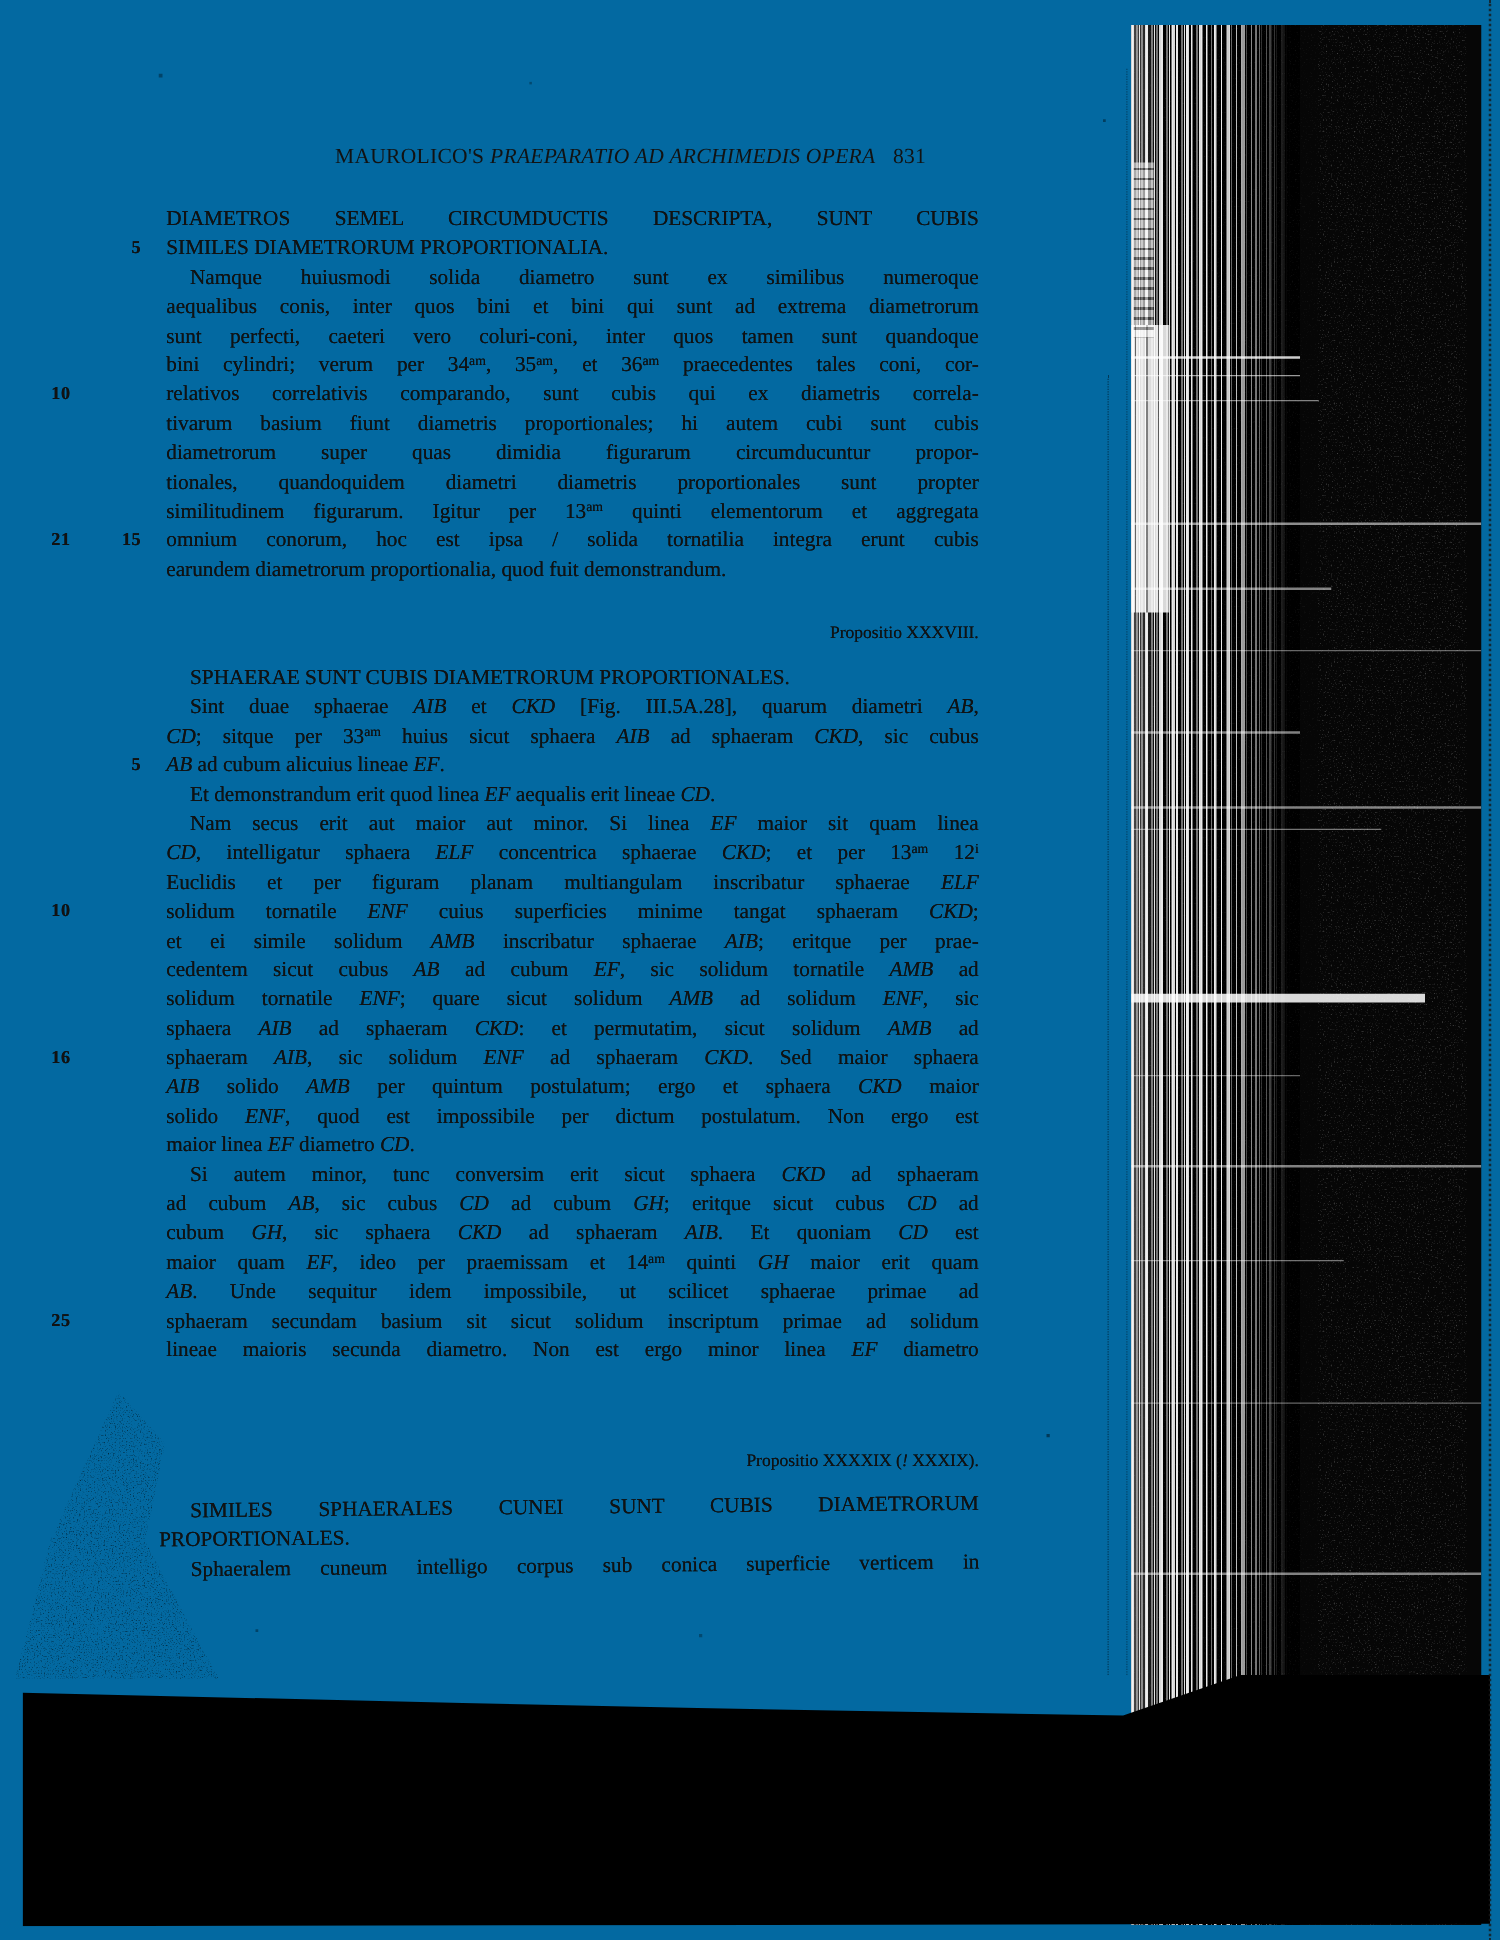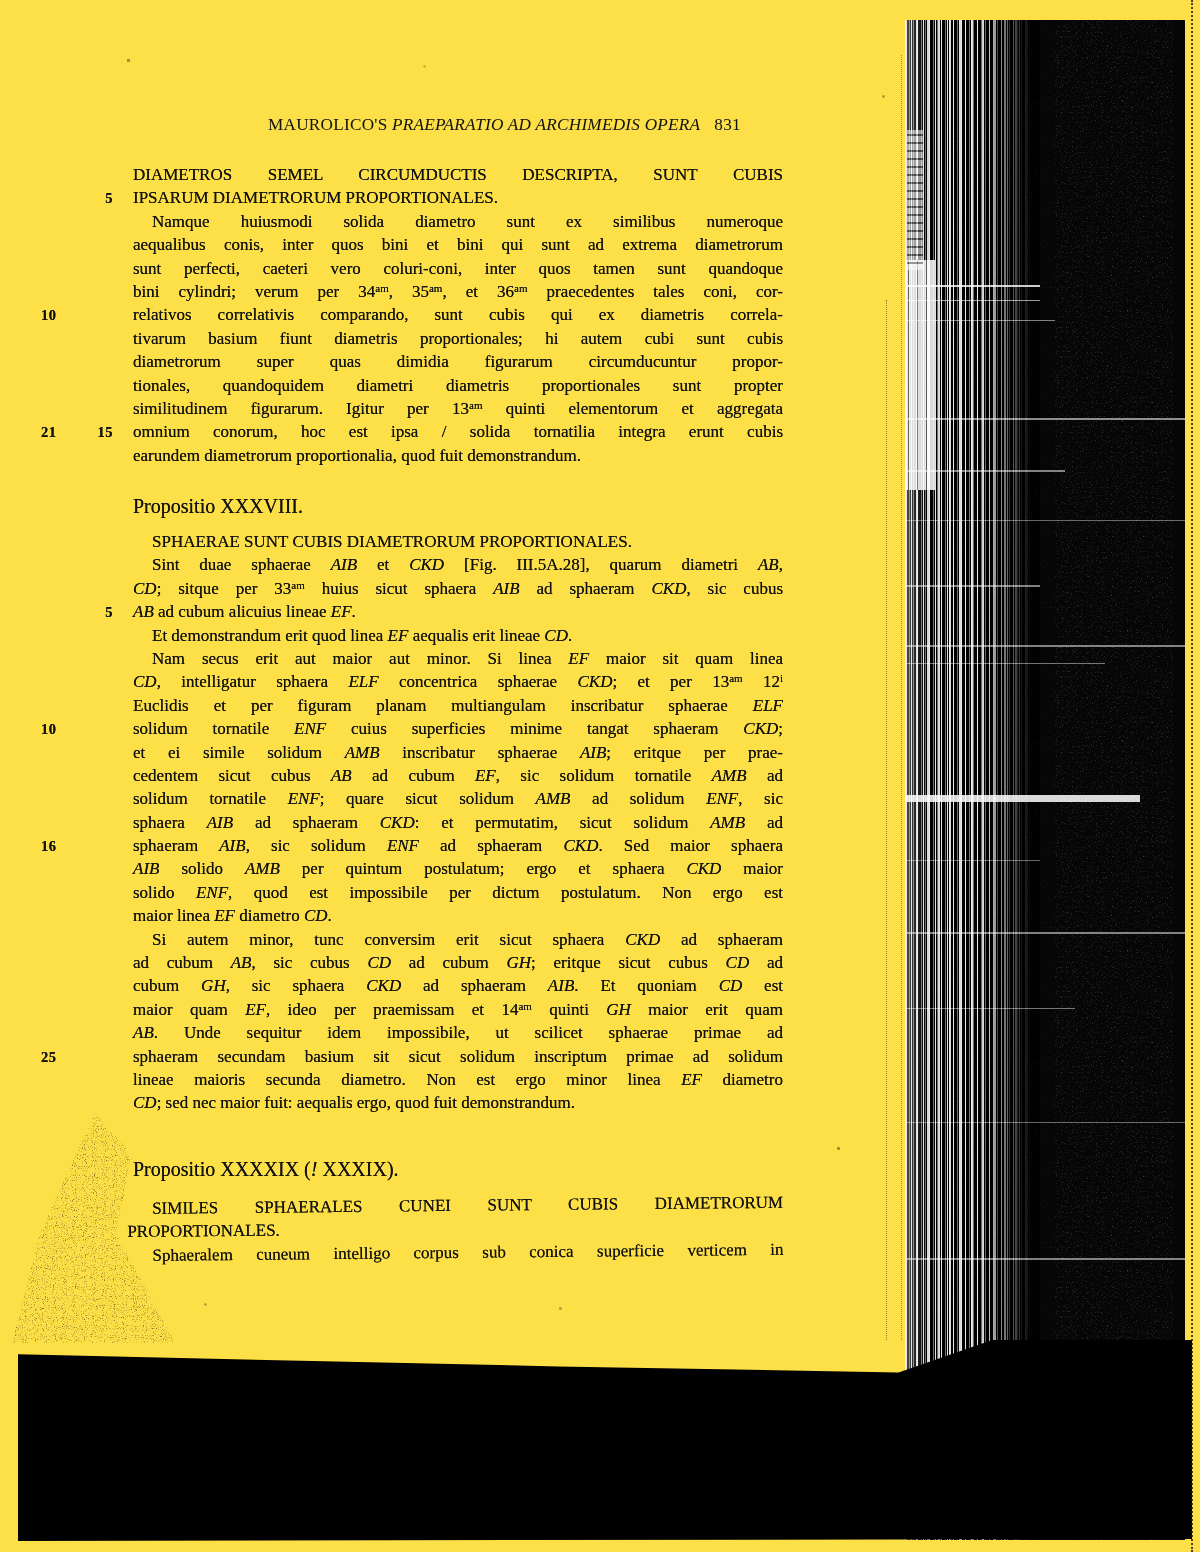--- a/index.html
+++ b/index.html
@@ -1,39 +1,39 @@
 <!DOCTYPE html>
 <html><head>
 <meta charset="utf-8">
 <style>
   html,body{margin:0;padding:0;}
   body{
     width:1200px;height:1552px;position:relative;background:#ffffff;
     font-family:"Liberation Serif","DejaVu Serif",serif;color:#121212;
     overflow:hidden;
   }
-  .page{position:absolute;inset:0;overflow:hidden;background:#fde047;}
+  .page{position:absolute;inset:0;overflow:hidden;background:#0369a1;}
 
   
   .header{position:absolute;top:115px;left:268px;font-size:17.2px;letter-spacing:.25px;white-space:pre;}
   .header .it{font-style:italic;}
   .header .pg{margin-left:14px;}
 
   
   .text-column{position:absolute;left:133px;top:0;width:650px;}
   .block{position:absolute;left:0;width:650px;}
   .line{position:relative;height:23.4px;line-height:23.4px;font-size:17px;text-align:left;
         text-shadow:0 0 .35px rgba(0,0,0,.8);}
   .line.just{text-align:justify;text-align-last:justify;}
   .line.ind{text-indent:19px;}
   .linenum{position:absolute;left:-92px;top:1px;width:72px;text-align:right;
            font-size:14.5px;font-weight:bold;line-height:23.4px;white-space:pre;letter-spacing:.5px;}
   .line i{}
   .line sup,.prop-title sup{font-size:11px;line-height:0;vertical-align:5px;letter-spacing:0;}
-  .prop-title{position:absolute;left:133px;width:650px;text-align:left;font-size:20px;line-height:23px;
+  .prop-title{position:absolute;left:133px;width:650px;text-align:right;font-size:14px;line-height:23px;
               text-shadow:0 0 .35px rgba(0,0,0,.8);}
 
   
   .right-band{position:absolute;left:905px;top:20px;width:280px;height:1520px;background:#060606;overflow:hidden;}
   .striations{position:absolute;left:0;top:0;width:135px;height:100%;
     background:
       repeating-linear-gradient(90deg, rgba(238,238,238,.95) 0 1px, rgba(0,0,0,0) 1px 6px),
       repeating-linear-gradient(90deg, rgba(255,255,255,.85) 0 2px, rgba(0,0,0,0) 2px 11px),
       repeating-linear-gradient(90deg, rgba(205,205,205,.55) 0 1px, rgba(0,0,0,0) 1px 4px),
       #000;
@@ -68,21 +68,21 @@
 </head>
 <body>
 
 <div class="page">
 
   <div class="header"><span>MAUROLICO'S </span><span class="it">PRAEPARATIO AD ARCHIMEDIS OPERA</span><span class="pg">831</span></div>
 
   <div class="text-column">
       <div class="block" style="top: 163px;">
         <div class="line just"><span>DIAMETROS SEMEL CIRCUMDUCTIS DESCRIPTA, SUNT CUBIS</span></div>
-        <div class="line"><span class="linenum">5</span><span>IPSARUM DIAMETRORUM PROPORTIONALES.</span></div>
+        <div class="line"><span class="linenum">5</span><span>SIMILES DIAMETRORUM PROPORTIONALIA.</span></div>
         <div class="line just ind"><span>Namque huiusmodi solida diametro sunt ex similibus numeroque</span></div>
         <div class="line just"><span>aequalibus conis, inter quos bini et bini qui sunt ad extrema diametrorum</span></div>
         <div class="line just"><span>sunt perfecti, caeteri vero coluri-coni, inter quos tamen sunt quandoque</span></div>
         <div class="line just"><span>bini cylindri; verum per 34<sup>am</sup>, 35<sup>am</sup>, et 36<sup>am</sup> praecedentes tales coni, cor-</span></div>
         <div class="line just"><span class="linenum">10</span><span>relativos correlativis comparando, sunt cubis qui ex diametris correla-</span></div>
         <div class="line just"><span>tivarum basium fiunt diametris proportionales; hi autem cubi sunt cubis</span></div>
         <div class="line just"><span>diametrorum super quas dimidia figurarum circumducuntur propor-</span></div>
         <div class="line just"><span>tionales, quandoquidem diametri diametris proportionales sunt propter</span></div>
         <div class="line just"><span>similitudinem figurarum. Igitur per 13<sup>am</sup> quinti elementorum et aggregata</span></div>
         <div class="line just"><span class="linenum">21  15</span><span>omnium conorum, hoc est ipsa / solida tornatilia integra erunt cubis</span></div>
@@ -106,21 +106,20 @@
         <div class="line just"><span><i>AIB</i> solido <i>AMB</i> per quintum postulatum; ergo et sphaera <i>CKD</i> maior</span></div>
         <div class="line just"><span>solido <i>ENF</i>, quod est impossibile per dictum postulatum. Non ergo est</span></div>
         <div class="line"><span>maior linea <i>EF</i> diametro <i>CD</i>.</span></div>
         <div class="line just ind"><span>Si autem minor, tunc conversim erit sicut sphaera <i>CKD</i> ad sphaeram</span></div>
         <div class="line just"><span>ad cubum <i>AB</i>, sic cubus <i>CD</i> ad cubum <i>GH</i>; eritque sicut cubus <i>CD</i> ad</span></div>
         <div class="line just"><span>cubum <i>GH</i>, sic sphaera <i>CKD</i> ad sphaeram <i>AIB</i>. Et quoniam <i>CD</i> est</span></div>
         <div class="line just"><span>maior quam <i>EF</i>, ideo per praemissam et 14<sup>am</sup> quinti <i>GH</i> maior erit quam</span></div>
         <div class="line just"><span><i>AB</i>. Unde sequitur idem impossibile, ut scilicet sphaerae primae ad</span></div>
         <div class="line just"><span class="linenum">25</span><span>sphaeram secundam basium sit sicut solidum inscriptum primae ad solidum</span></div>
         <div class="line just"><span>lineae maioris secunda diametro. Non est ergo minor linea <i>EF</i> diametro</span></div>
-        <div class="line"><span><i>CD</i>; sed nec maior fuit: aequalis ergo, quod fuit demonstrandum.</span></div>
       </div>
       <div class="block" style="top: 1197px; transform: rotate(-0.55deg); transform-origin: left top;">
         <div class="line just ind"><span>SIMILES SPHAERALES CUNEI SUNT CUBIS DIAMETRORUM</span></div>
         <div class="line" style="margin-left: -6px;"><span>PROPORTIONALES.</span></div>
         <div class="line just ind"><span>Sphaeralem cuneum intelligo corpus sub conica superficie verticem in</span></div>
       </div>
     </div>
 
   <div class="right-band">
     <div class="striations"></div>

